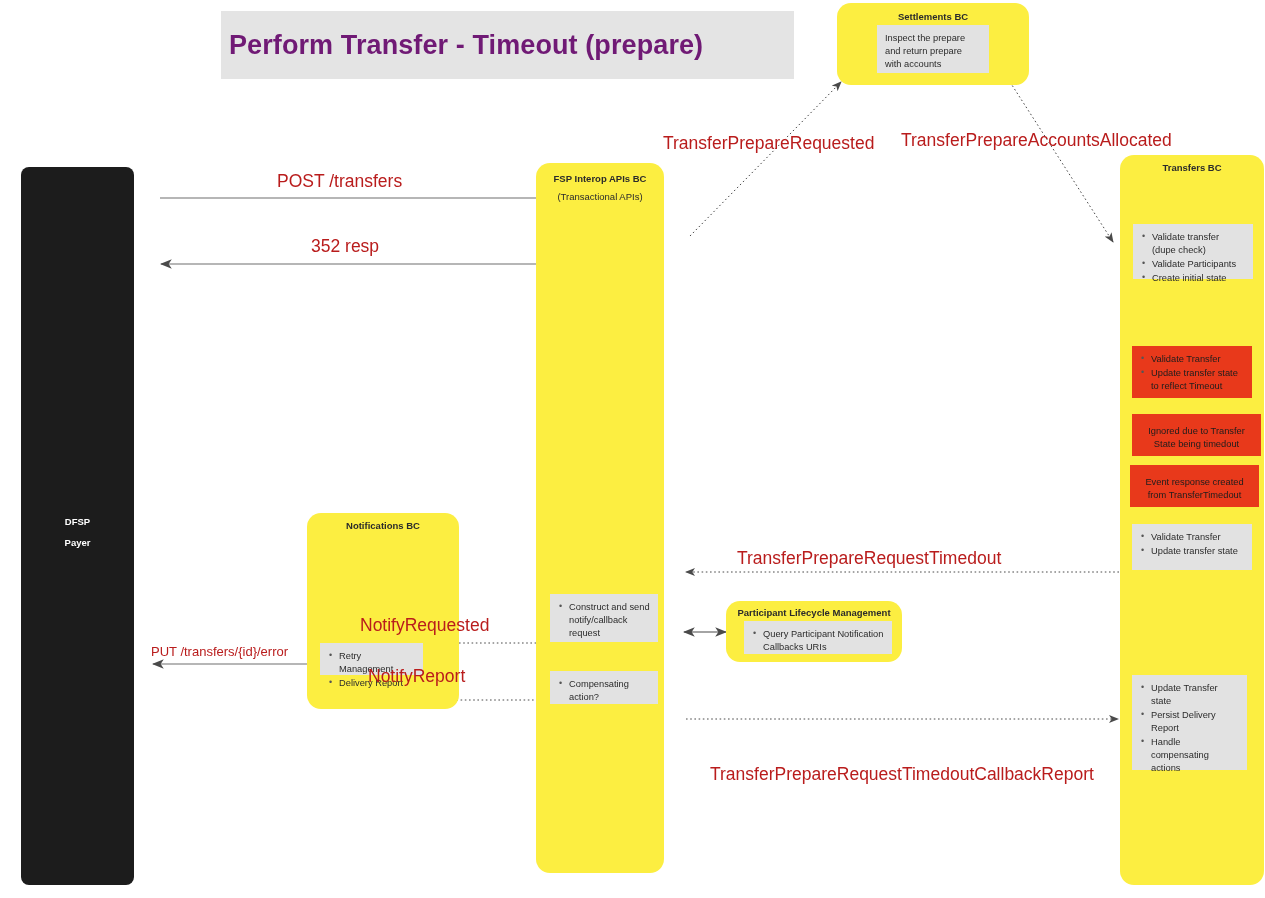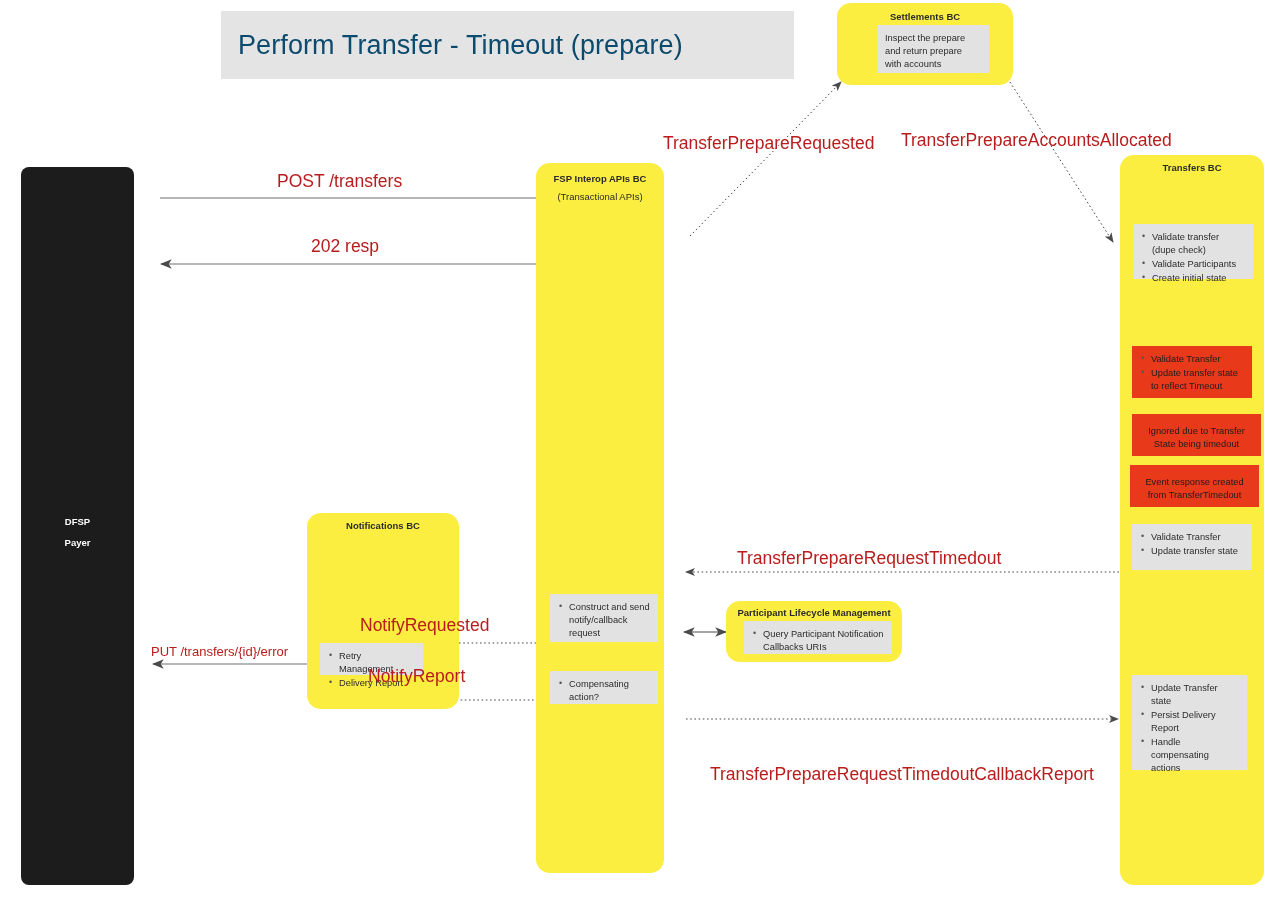--- a/index.html
+++ b/index.html
@@ -3,21 +3,21 @@
 <meta charset="utf-8">
 <style>
   html,body{margin:0;padding:0;background:#ffffff;}
   body{width:1265px;height:898px;position:relative;overflow:hidden;
        font-family:"Liberation Sans","DejaVu Sans",sans-serif;color:#2b2b2b;}
   .canvas{position:absolute;left:0;top:0;width:1265px;height:898px;}
 
   
   #title-banner{position:absolute;left:221px;top:11px;width:573px;height:68px;
      background:#e4e4e4;display:flex;align-items:center;}
-  #title-banner .t{font-size:27px;font-weight:400;color:#0c4a6e;padding-left:17px;letter-spacing:.1px;}
+  #title-banner .t{font-size:27px;font-weight:700;color:#701a75;padding-left:8px;letter-spacing:.1px;}
 
   
   .lane{position:absolute;background:#fcee41;border-radius:14px;}
   .lane-title{position:absolute;left:0;right:0;text-align:center;font-size:9.5px;
      font-weight:bold;color:#2b2b2b;}
   .lane-sub{position:absolute;left:0;right:0;text-align:center;font-size:9.5px;color:#2b2b2b;}
 
   #lane-dfsp{position:absolute;left:21px;top:167px;width:113px;height:718px;
      background:#1c1c1c;border-radius:8px;}
   #lane-dfsp .dl{position:absolute;left:0;right:0;text-align:center;color:#ffffff;
@@ -80,21 +80,21 @@
     <line x1="553" y1="643" x2="429" y2="643" stroke="#4a4a4a" stroke-width="1" stroke-dasharray="1.6,2.6" marker-end="url(#ah)"></line>
 
     <line x1="427" y1="700" x2="552" y2="700" stroke="#4a4a4a" stroke-width="1" stroke-dasharray="1.6,2.6" marker-end="url(#ah)"></line>
   </svg>
 
   <div id="lane-dfsp">
     <span class="dl" style="top:349px">DFSP</span>
     <span class="dl" style="top:370px">Payer</span>
   </div>
 
-  <div class="lane" id="lane-settlements" style="left:837px;top:3px;width:176px;height:82px;">
+  <div class="lane" id="lane-settlements" style="left:837px;top:3px;width:192px;height:82px;">
     <span class="lane-title" style="top:8px">Settlements BC</span>
     <div class="note" style="left:40px;top:22px;width:112px;height:48px;">
       <p>Inspect the prepare and return prepare with accounts</p>
     </div>
   </div>
 
   <div class="lane" id="lane-fsp" style="left:536px;top:163px;width:128px;height:710px;">
     <span class="lane-title" style="top:10px">FSP Interop APIs BC</span>
     <span class="lane-sub" style="top:28px">(Transactional APIs)</span>
 
@@ -168,21 +168,21 @@
       <ul>
         <li>Update Transfer state</li>
         <li>Persist Delivery Report</li>
         <li>Handle compensating actions</li>
       </ul>
     </div>
   </div>
 
   <div class="elabel" style="left:277px;top:171px;">POST /transfers</div>
 
-  <div class="elabel" style="left:311px;top:236px;">202 resp</div>
+  <div class="elabel" style="left:311px;top:236px;">352 resp</div>
 
   <div class="elabel small" style="left:151px;top:641px;">PUT /transfers/{id}/error</div>
 
   <div class="elabel" style="left:663px;top:133px;">TransferPrepareRequested</div>
 
   <div class="elabel" style="left:901px;top:130px;">TransferPrepareAccountsAllocated</div>
 
   <div class="elabel" style="left:737px;top:548px;text-align:center;">TransferPrepareRequestTimedout</div>
 
   <div class="elabel" style="left:360px;top:615px;">NotifyRequested</div>

